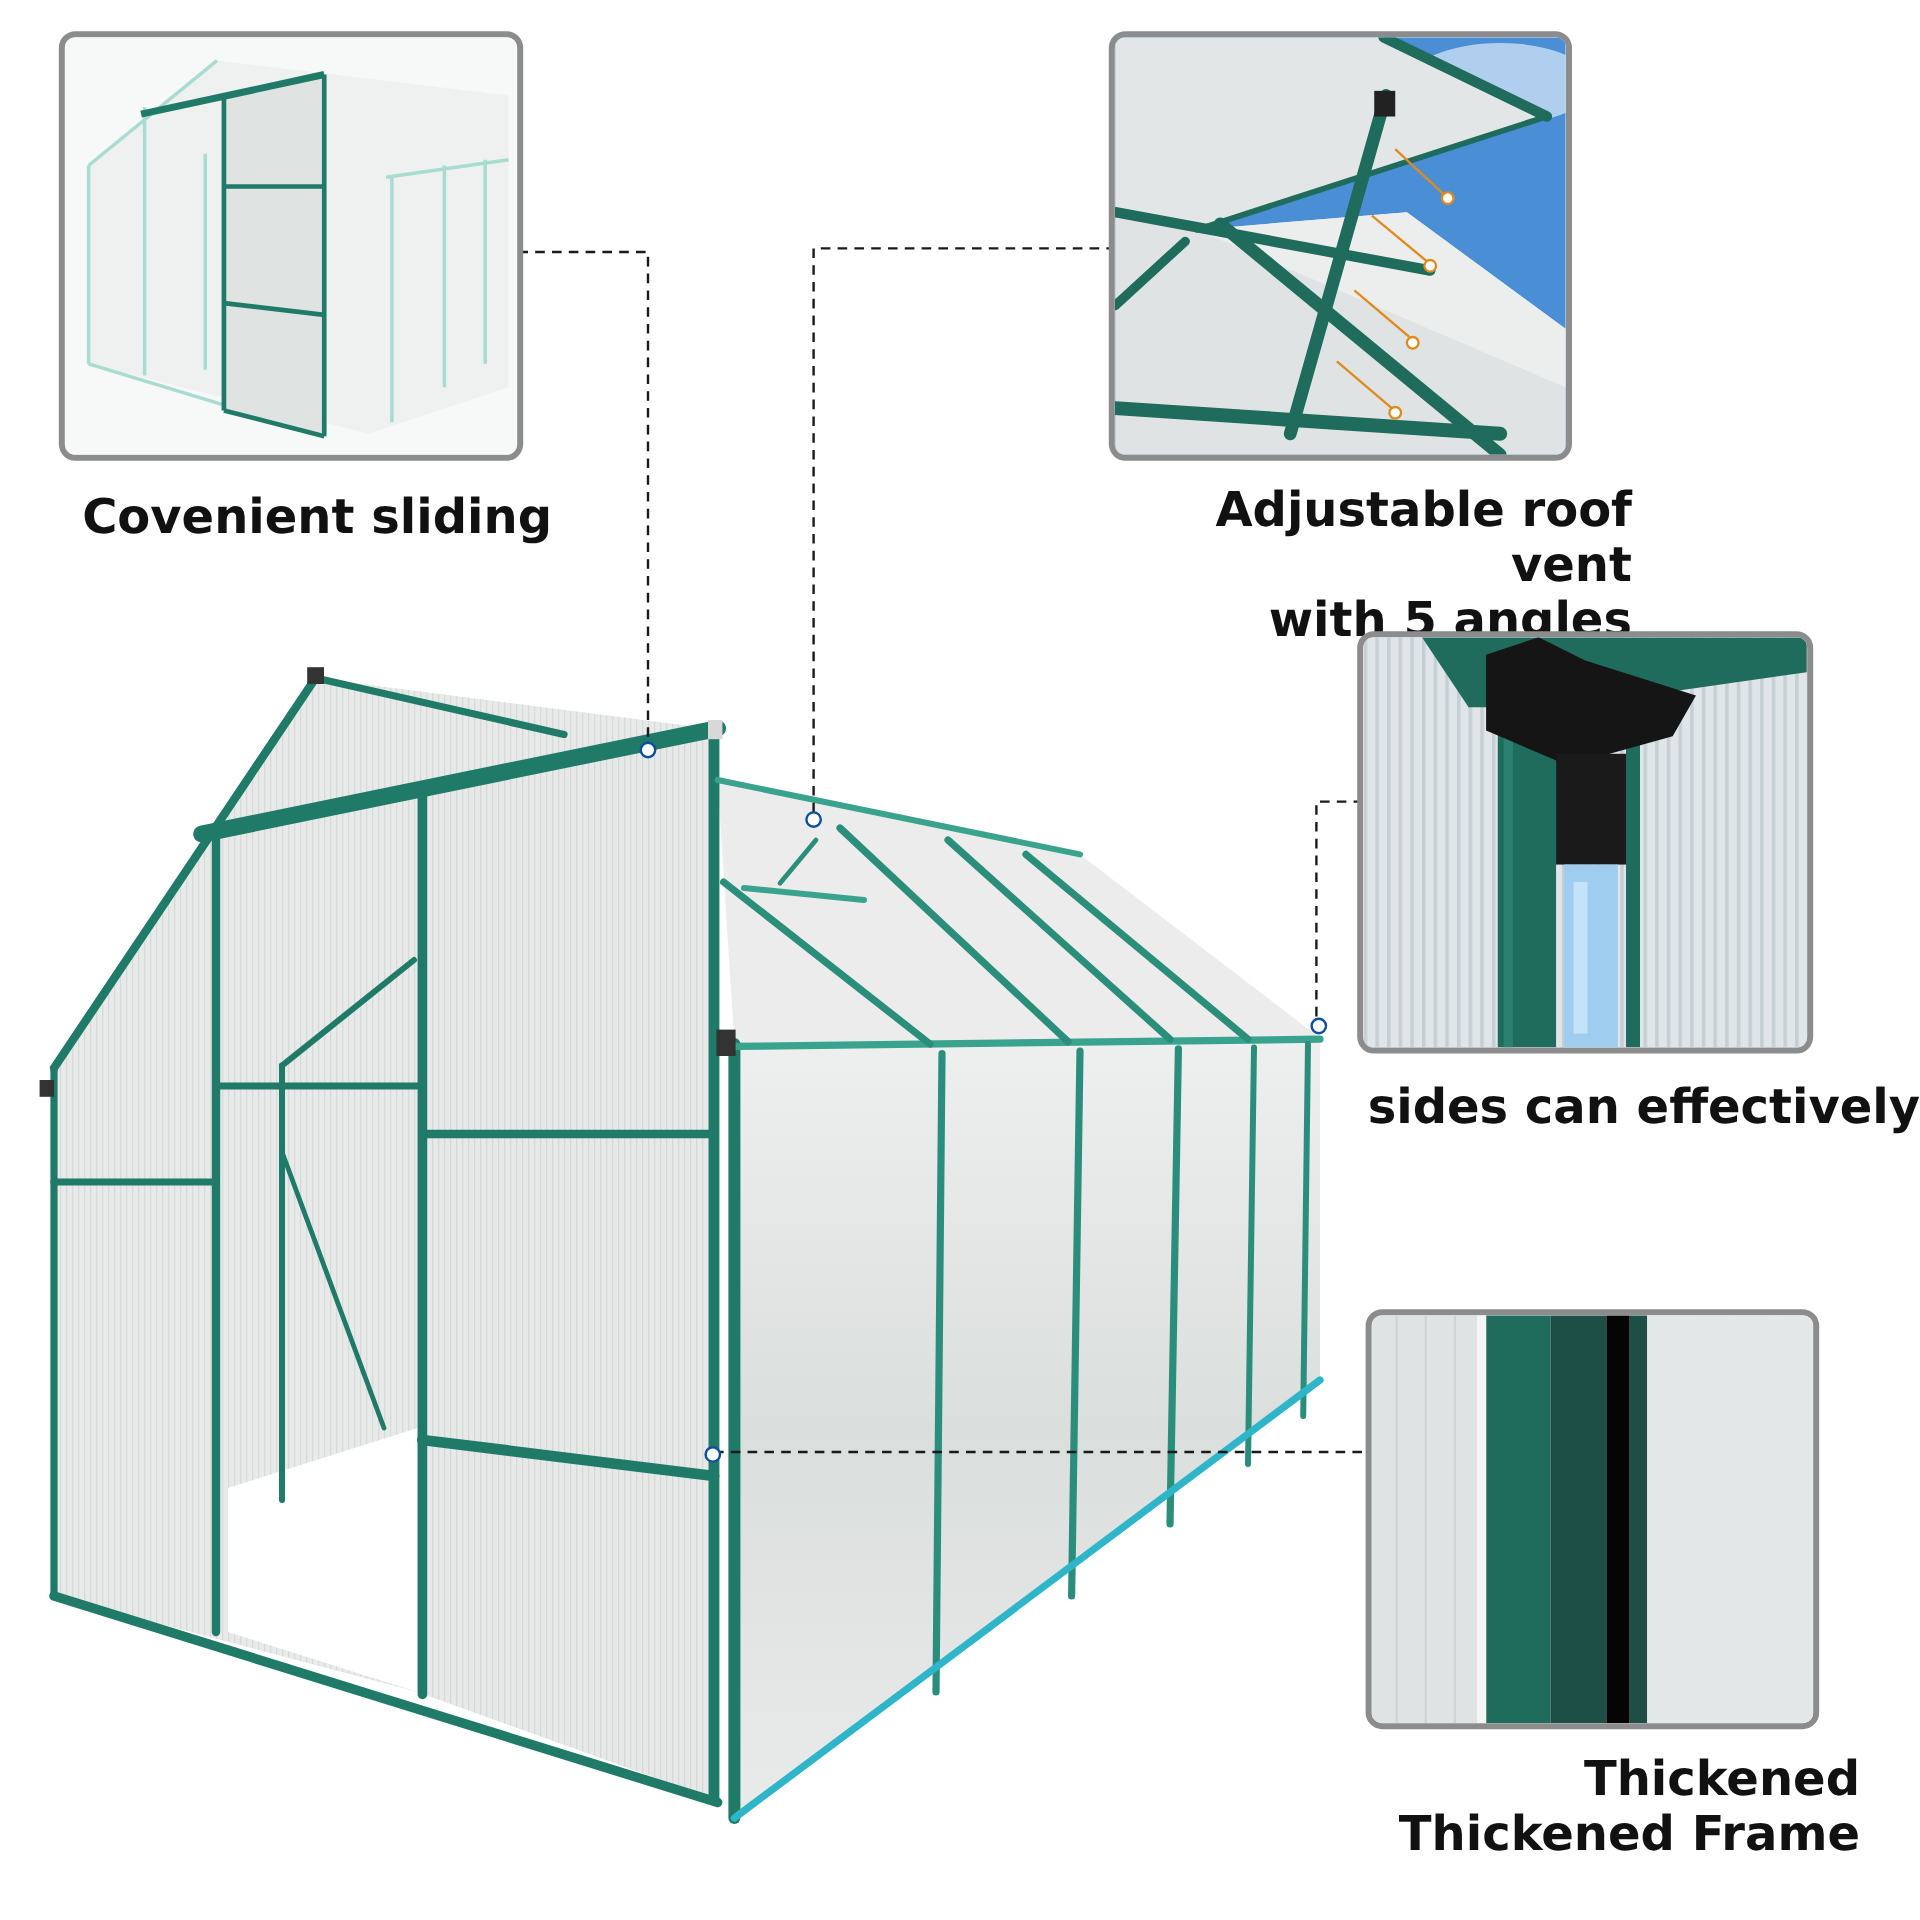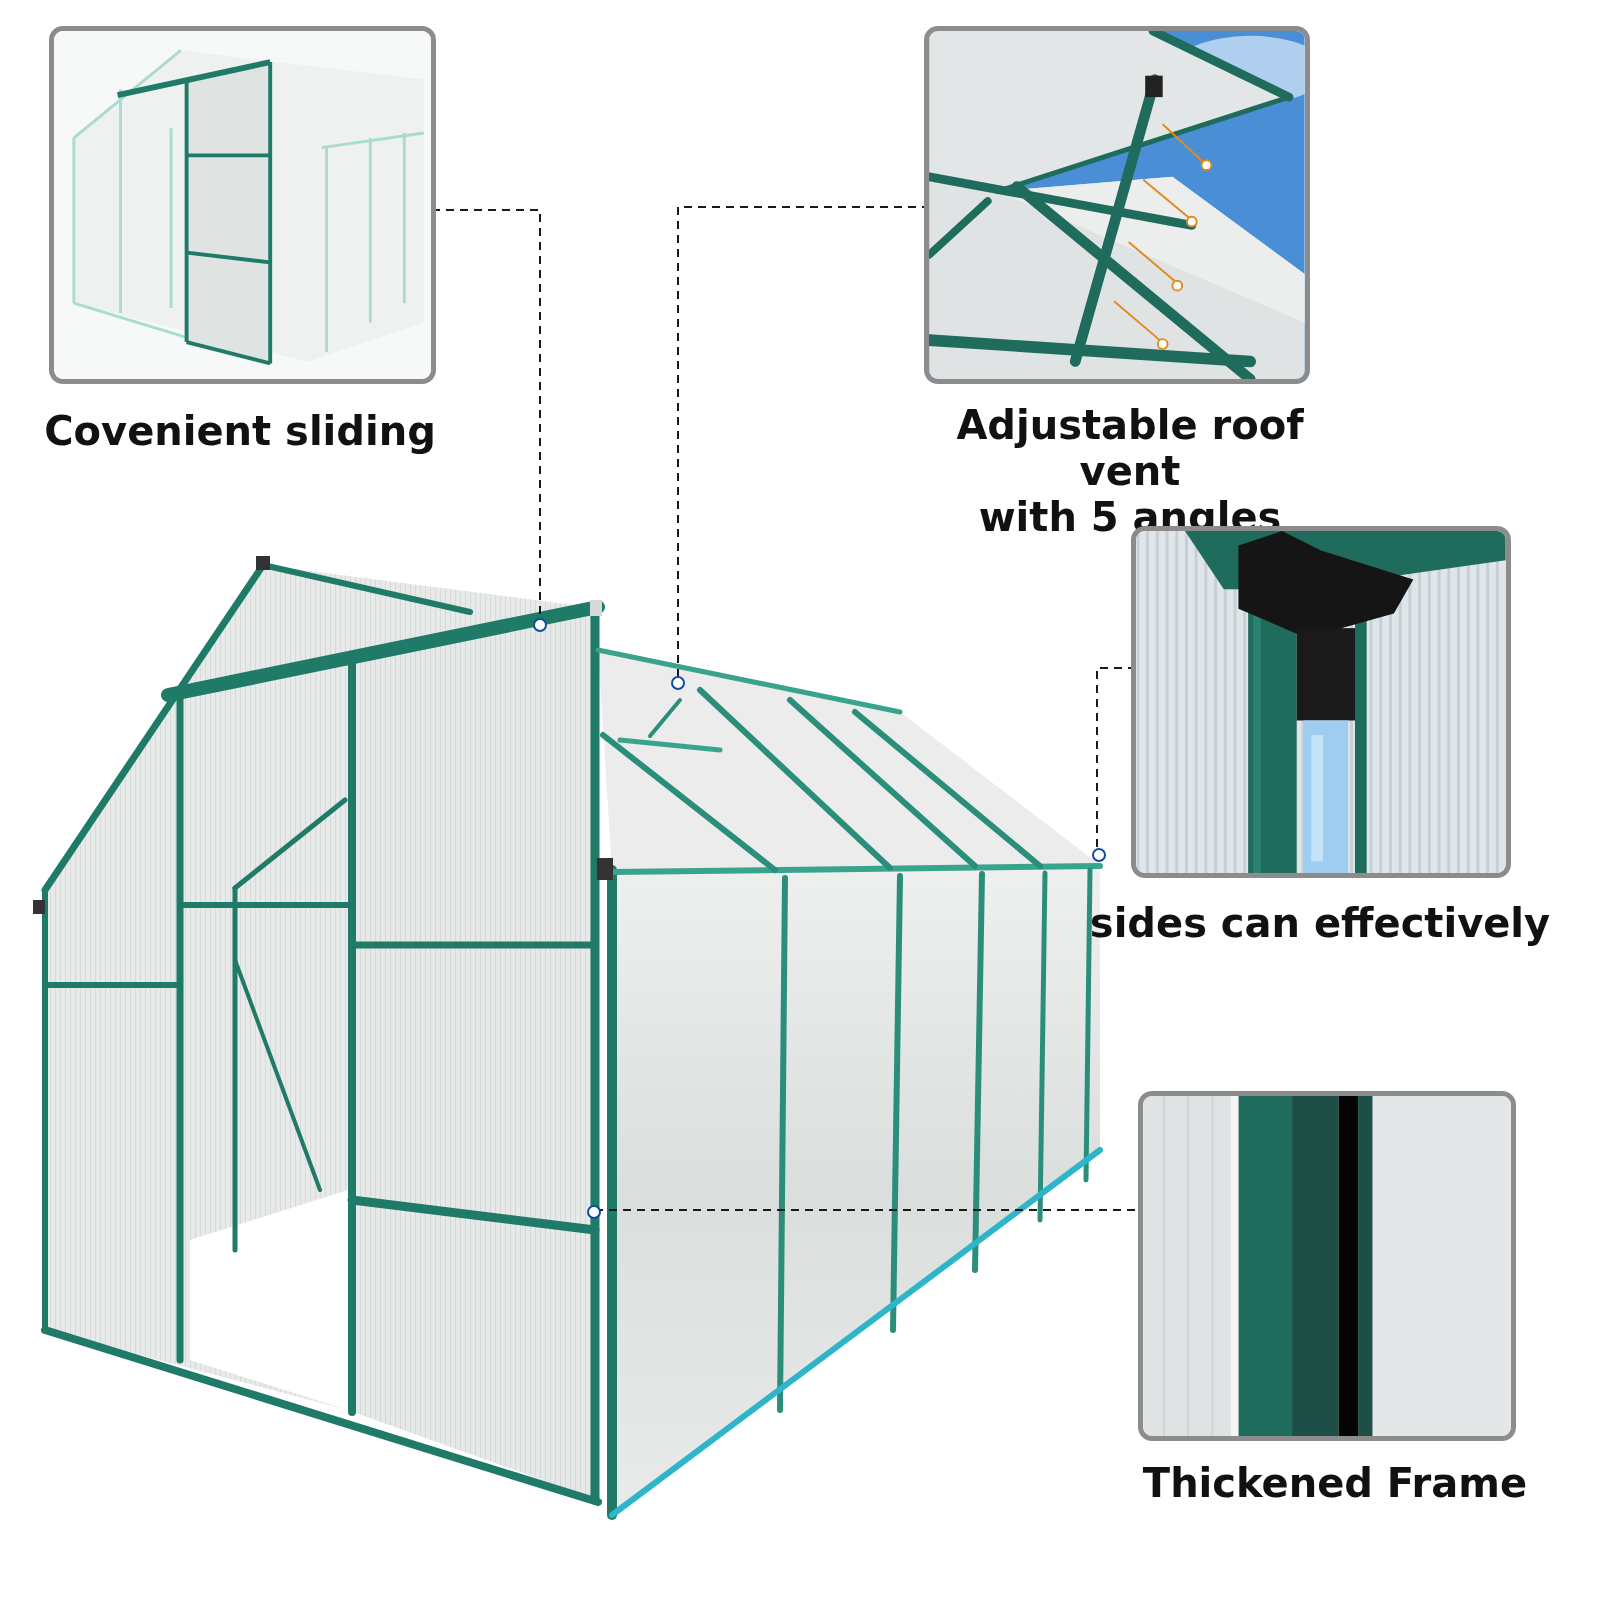--- a/index.html
+++ b/index.html
@@ -1,21 +1,21 @@
 <!DOCTYPE html>
 <html><head>
 <meta charset="utf-8">
 <style>
   html, body { margin: 0; padding: 0; background: #ffffff; }
   body { width: 1600px; height: 1600px; position: relative; overflow: hidden;
          font-family: "DejaVu Sans", sans-serif; }
   .canvas { position: absolute; left: 0; top: 0; width: 1600px; height: 1600px; }
   .inset { position: absolute; border: 5px solid #8c8c8c; border-radius: 14px; overflow: hidden; background: #f2f4f4; box-sizing: border-box; }
   .inset svg { display: block; width: 100%; height: 100%; }
-  .caption { position: absolute; text-align: center; color: #111; font-weight: bold; line-height: 1.15; }
+  .caption { position: absolute; text-align: right; color: #111; font-weight: bold; line-height: 1.15; }
   .dot { position: absolute; width: 10px; height: 10px; border: 2.5px solid #0d4f9c; background: #fff; border-radius: 50%; box-sizing: content-box; transform: translate(-50%, -50%); }
   .leader { position: absolute; }
 </style>
 </head>
 <body>
 
 <div class="canvas">
 
   <svg class="leader" width="1600" height="1600" viewBox="0 0 1600 1600" style="left:0;top:0;">
     <defs>
@@ -203,16 +203,17 @@
       </g>
       <rect x="90" y="0" width="8" height="350" fill="#f5f5f5"></rect>
       <rect x="98" y="0" width="55" height="350" fill="#1f6b5c"></rect>
       <rect x="153" y="0" width="48" height="350" fill="#1d4f47"></rect>
       <rect x="201" y="0" width="20" height="350" fill="#050505"></rect>
       <rect x="221" y="0" width="15" height="350" fill="#1d4f47"></rect>
       <rect x="236" y="0" width="142" height="350" fill="#e4e7e8"></rect>
     </svg>
   </div>
   <div class="caption" style="left:1120px;top:1460px;width:430px;font-size:40px;">
+    <div>Thickened</div>
     <div>Thickened Frame</div>
   </div>
 
 </div>
 
 </body></html>

